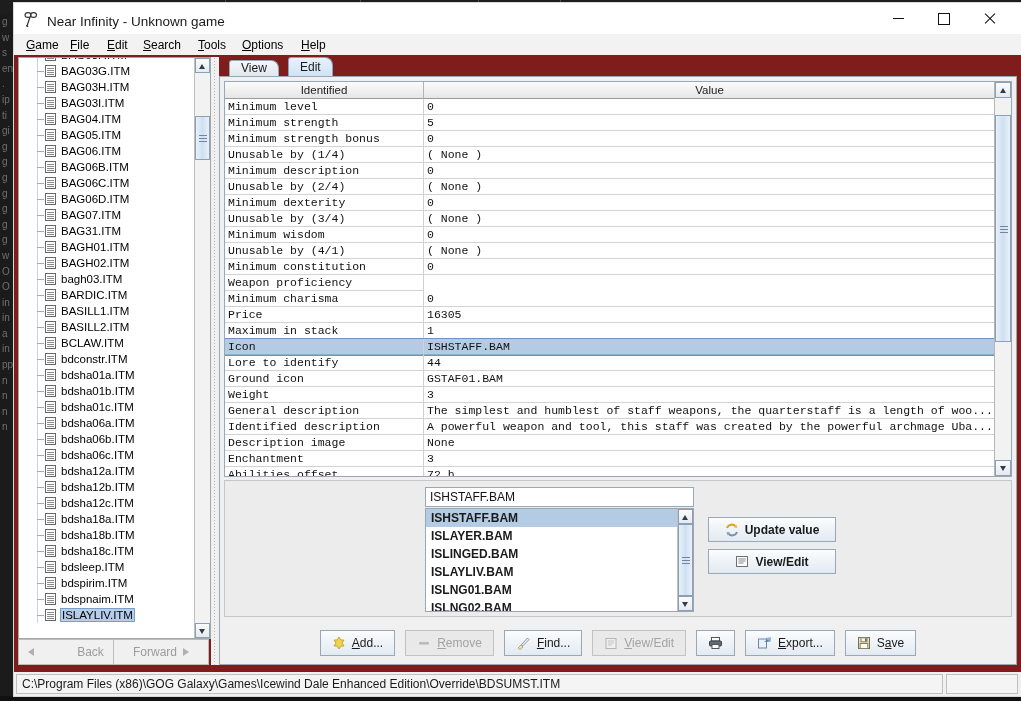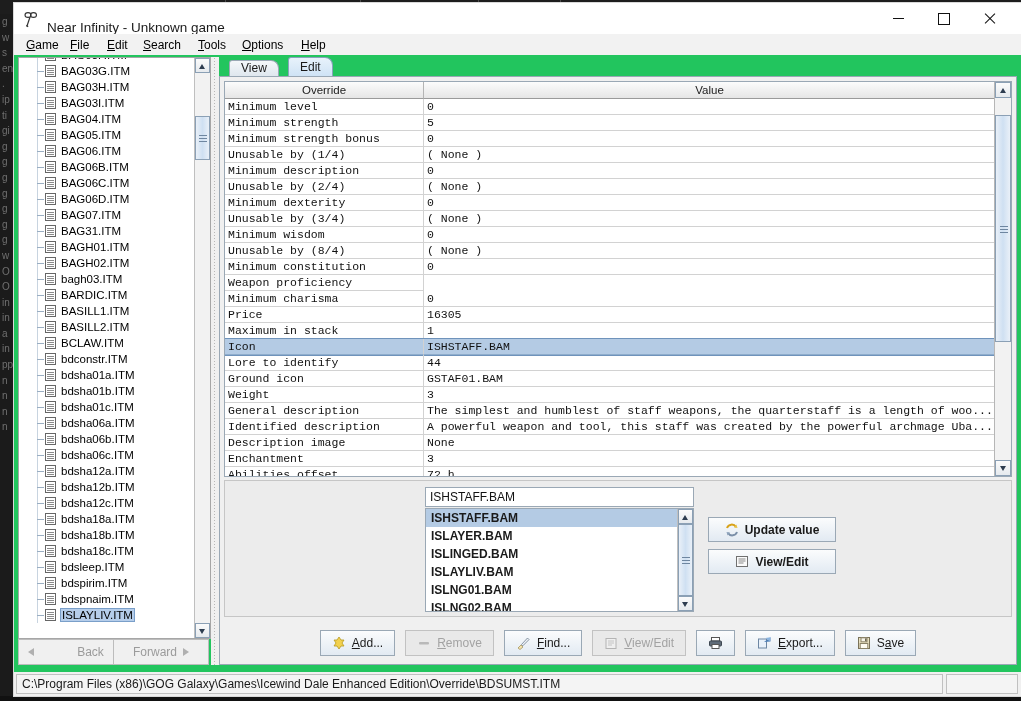--- a/index.html
+++ b/index.html
@@ -40,21 +40,21 @@
     background: #f0f0f0;
     box-shadow: 0 0 0 1px #d9d9d9;
   }
   .titlebar {
     position: relative; height: 31px; background: #ffffff;
   }
   .title-icon {
     position: absolute; left: 9px; top: 8px; width: 17px; height: 17px;
   }
   .title-text {
-    position: absolute; left: 33px; top: 17px; font-size: 13.5px; color: #1a1a1a;
+    position: absolute; left: 33px; top: 11px; font-size: 13.5px; color: #1a1a1a;
   }
   .winbtn {
     position: absolute; top: 0; width: 46px; height: 31px;
     display: flex; align-items: center; justify-content: center;
     font-size: 12px; color: #111; background: #ffffff;
   }
   .winbtn .min { width: 11px; height: 1px; background: #111; display: block; }
   .winbtn .max { width: 10px; height: 10px; border: 1px solid #111; display: block; }
   .winbtn .cls { position: relative; width: 12px; height: 12px; display: block; }
   .winbtn .cls:before, .winbtn .cls:after {
@@ -71,21 +71,21 @@
   }
   .menu-item {
     position: absolute; top: 3px; font-size: 12px; color: #000;
     padding: 1px 6px; white-space: nowrap;
   }
   .menu-item u { text-decoration: underline; }
 
   
   .client {
     position: absolute; left: 0; top: 52px; width: 1007px; height: 617px;
-    background: #22c55e;
+    background: #7f1d1d;
   }
 
   
   .tree-panel {
     position: absolute; left: 4px; top: 2px; width: 191px; height: 580px;
     background: #fff; border: 1px solid #a6a6a6;
     overflow: hidden;
   }
   .tree-inner { position: absolute; left: 0; top: -11px; width: 175px; }
   .tree-row {
@@ -623,21 +623,21 @@
           </div>
           <div class="tab active" style="left:69px;">
             <span>Edit</span>
           </div>
         </div>
 
         <div class="tab-body">
 
           <div class="table-wrap">
             <div class="thead">
-              <div class="th c1">Override</div>
+              <div class="th c1">Identified</div>
               <div class="th c2">Value</div>
             </div>
             <div class="tbody" id="tbody">
                 <div class="trow">
                   <div class="c1">Minimum level</div>
                   <div class="c2">0</div>
                 </div>
                 <div class="trow">
                   <div class="c1">Minimum strength</div>
                   <div class="c2">5</div>
@@ -664,21 +664,21 @@
                 </div>
                 <div class="trow">
                   <div class="c1">Unusable by (3/4)</div>
                   <div class="c2">( None )</div>
                 </div>
                 <div class="trow">
                   <div class="c1">Minimum wisdom</div>
                   <div class="c2">0</div>
                 </div>
                 <div class="trow">
-                  <div class="c1">Unusable by (8/4)</div>
+                  <div class="c1">Unusable by (4/1)</div>
                   <div class="c2">( None )</div>
                 </div>
                 <div class="trow">
                   <div class="c1">Minimum constitution</div>
                   <div class="c2">0</div>
                 </div>
                 <div class="trow">
                   <div class="c1">Weapon proficiency</div>
                 </div>
                 <div class="trow">

